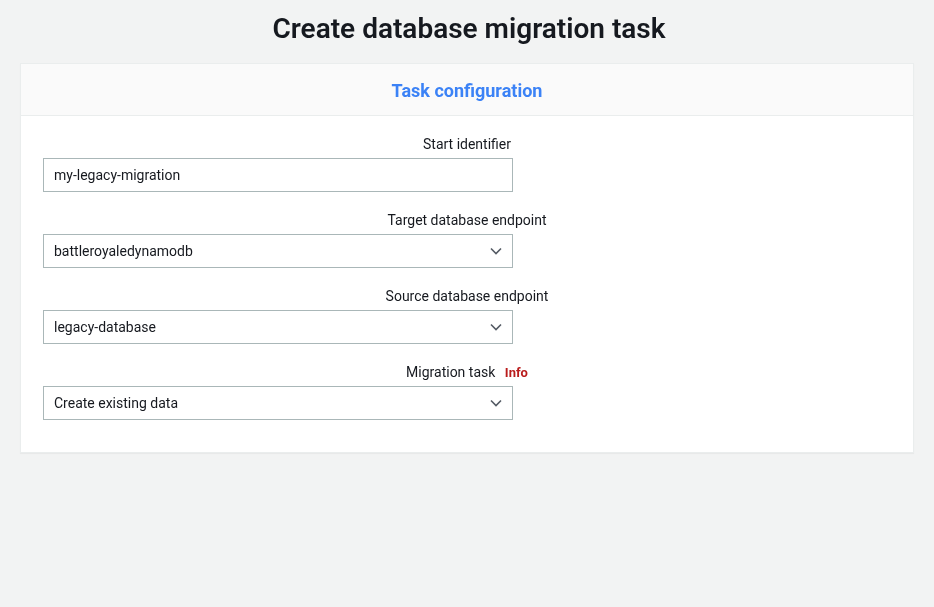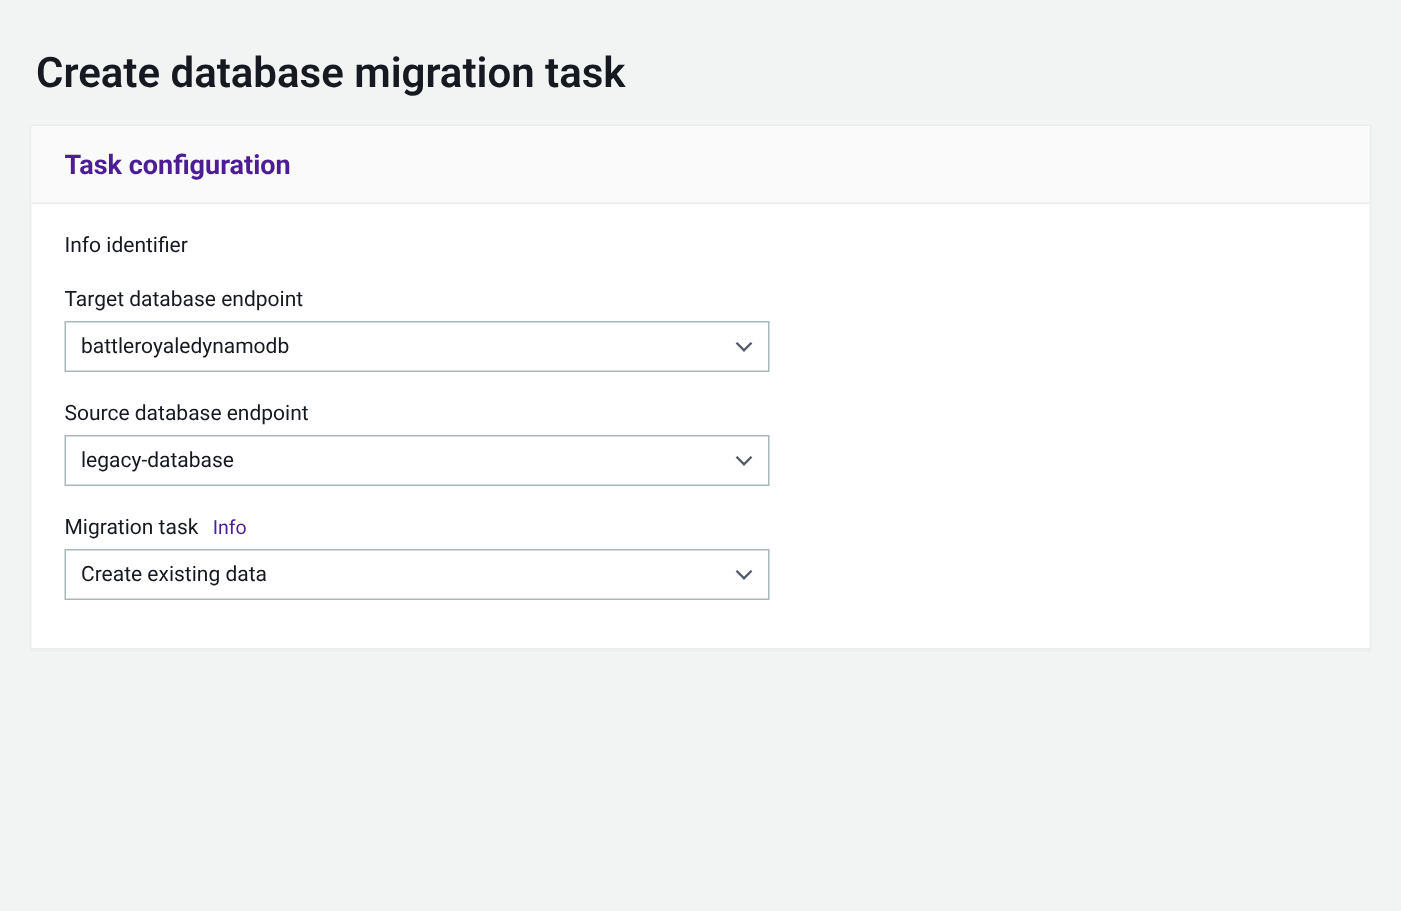--- a/index.html
+++ b/index.html
@@ -6,21 +6,22 @@
     body {
       font-family: -apple-system, BlinkMacSystemFont, "Segoe UI", Roboto, "Helvetica Neue", Arial, sans-serif;
       background: #f2f3f3;
       color: #16191f;
       font-size: 14px;
       width: 934px;
       height: 607px;
       padding: 0;
     }
     .page {
-      padding: 32px 20px;
+      padding: 12px 20px;
+      text-align: center;
     }
     .page-title {
       font-size: 28px;
       font-weight: 600;
       color: #16191f;
       margin-bottom: 18px;
       padding-left: 4px;
     }
     .panel {
       background: #fff;
@@ -28,40 +29,40 @@
       box-shadow: 0 1px 1px rgba(0,0,0,0.04);
     }
     .panel-header {
       padding: 16px 22px 14px;
       border-bottom: 1px solid #eaeded;
       background: #fafafa;
     }
     .panel-header h2 {
       font-size: 18px;
       font-weight: 700;
-      color: #4c1d95;
+      color: #3b82f6;
     }
     .panel-body {
       padding: 20px 22px 18px;
     }
     .field {
       margin-bottom: 20px;
     }
     .field:last-of-type { margin-bottom: 14px; }
     .field-label {
       display: block;
       font-size: 14px;
       font-weight: 400;
       color: #16191f;
       margin-bottom: 6px;
     }
     .info-link {
-      color: #4c1d95;
+      color: #b91c1c;
       font-size: 13px;
-      font-weight: 400;
+      font-weight: 700;
       margin-left: 6px;
       cursor: pointer;
     }
     .control {
       width: 470px;
       max-width: 100%;
       height: 34px;
       border: 1px solid #aab7b8;
       background: #fff;
       display: flex;
@@ -108,21 +109,24 @@
   <h1 class="page-title">Create database migration task</h1>
 
   <div class="panel">
     <div class="panel-header">
       <h2>Task configuration</h2>
     </div>
 
     <div class="panel-body">
 
       <div class="field">
-        <label class="field-label">Info identifier</label>
+        <label class="field-label">Start identifier</label>
+        <div class="control input">
+          <span>my-legacy-migration</span>
+        </div>
       </div>
 
       <div class="field">
       </div>
 
       <div class="field">
         <label class="field-label">Target database endpoint</label>
         <div class="control select">
           <span>battleroyaledynamodb</span>
           <span class="caret">

